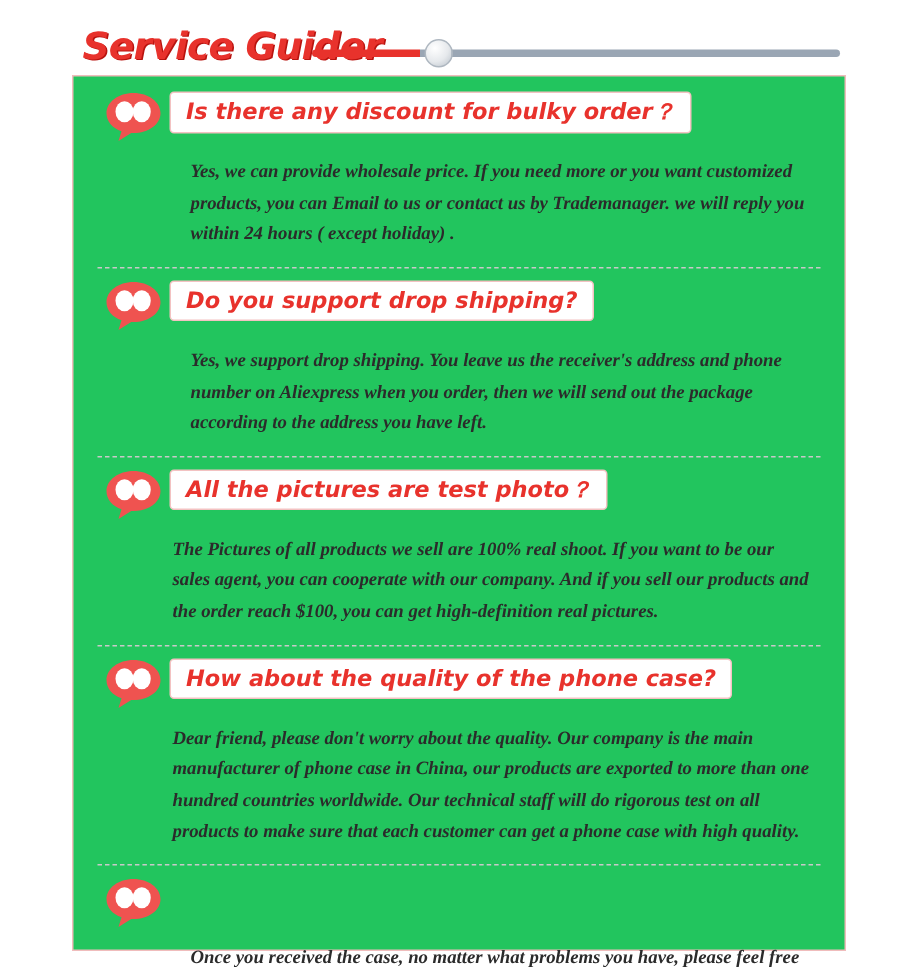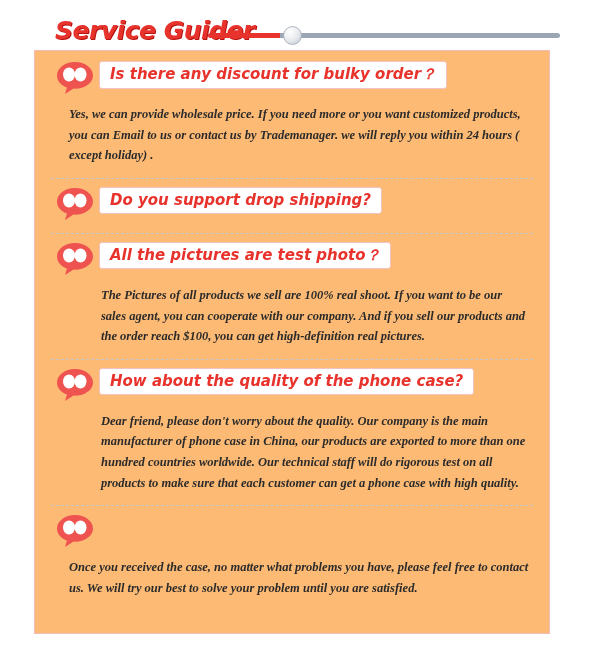--- a/index.html
+++ b/index.html
@@ -58,27 +58,27 @@
     height: 19px;
     border-radius: 50%;
     background: radial-gradient(circle at 35% 30%, #ffffff 0%, #e6e9ec 55%, #b9c1c9 100%);
     border: 1px solid #aeb7c0;
     box-sizing: border-box;
   }
 
   
   .frame {
     position: absolute;
-    left: 34px;
+    left: 48px;
     top: 50px;
     width: 516px;
     height: 584px;
     border: 1px solid #f0bcbc;
     box-sizing: border-box;
-    background: #fdba74;
+    background: #22c55e;
   }
 
   .faq-list {
     padding: 10px 14px 6px 14px;
   }
   .faq-item {
     position: relative;
     padding: 0 0 6px 0;
   }
   .faq-sep {
@@ -123,21 +123,21 @@
     margin: 9px 6px 0 14px;
     font-family: "Liberation Serif", serif;
     font-style: italic;
     font-weight: bold;
     font-size: 12.5px;
     line-height: 1.65;
     color: #2b2b2b;
     text-align: left;
   }
   .answer.indent-left {
-    margin-left: 20px;
+    margin-left: 64px;
   }
   .answer.indent-mid {
     margin-left: 52px;
   }
 </style>
 </head>
 <body>
 
 <div class="page">
 
@@ -170,20 +170,21 @@
         <div class="qrow">
           <span class="bubble">
             <svg width="40" height="34" viewBox="0 0 40 34">
               <path d="M20 1 C10 1 2 7 2 14.5 C2 20 6 24.5 12 26.5 L10 33 L18.5 27.6 C19 27.7 19.5 27.7 20 27.7 C30 27.7 38 21.9 38 14.5 C38 7 30 1 20 1 Z" fill="#ef5350"></path>
               <ellipse cx="14" cy="13.5" rx="6" ry="7" fill="#ffffff"></ellipse>
               <ellipse cx="25.5" cy="13.5" rx="6" ry="7" fill="#ffffff"></ellipse>
             </svg>
           </span>
           <span class="qtext">Do you support drop shipping?</span>
         </div>
+        <div class="answer indent-left">Yes, we support drop shipping. You leave us the receiver's address and phone number on Aliexpress when you order, then we will send out the package according to the address you have left.</div>
       </div>
       <div class="faq-sep"></div>
 
       <div class="faq-item">
         <div class="qrow">
           <span class="bubble">
             <svg width="40" height="34" viewBox="0 0 40 34">
               <path d="M20 1 C10 1 2 7 2 14.5 C2 20 6 24.5 12 26.5 L10 33 L18.5 27.6 C19 27.7 19.5 27.7 20 27.7 C30 27.7 38 21.9 38 14.5 C38 7 30 1 20 1 Z" fill="#ef5350"></path>
               <ellipse cx="14" cy="13.5" rx="6" ry="7" fill="#ffffff"></ellipse>
               <ellipse cx="25.5" cy="13.5" rx="6" ry="7" fill="#ffffff"></ellipse>

